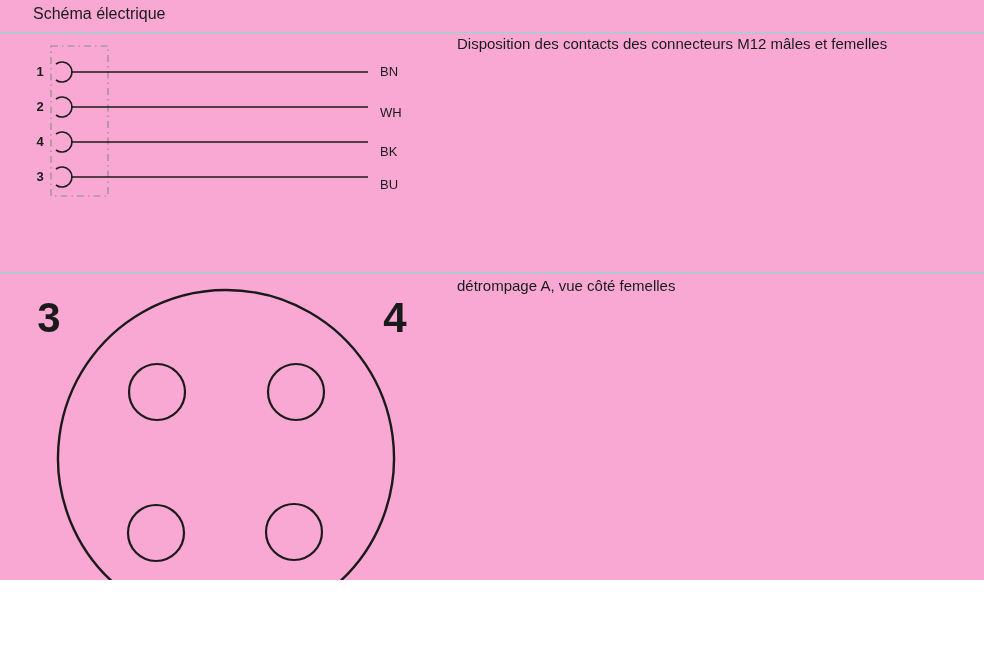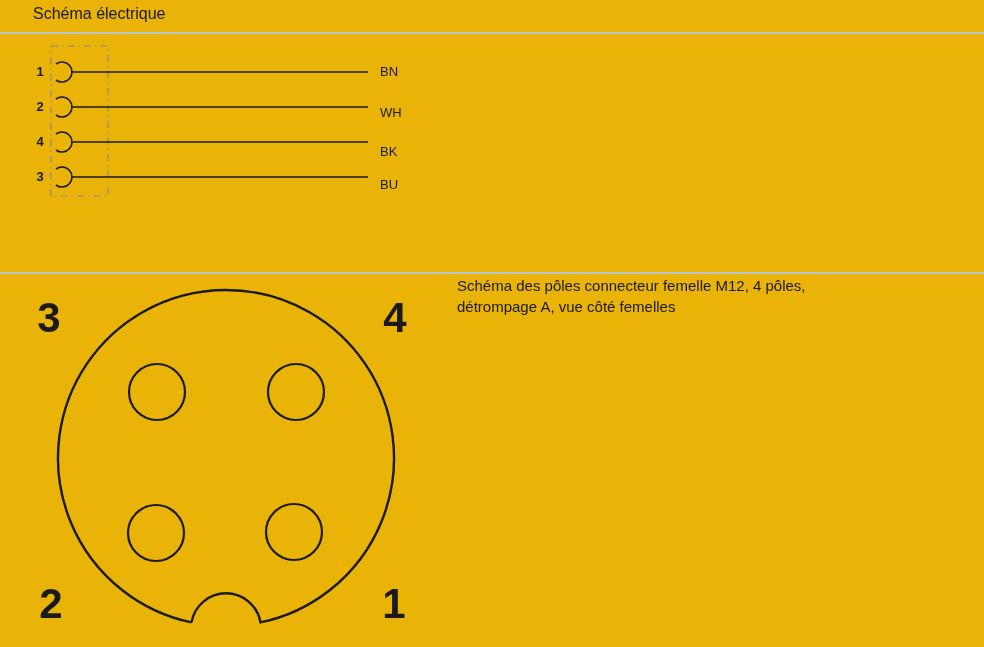--- a/index.html
+++ b/index.html
@@ -5,22 +5,22 @@
   html, body {
     margin: 0;
     padding: 0;
     background: #ffffff;
     font-family: "Liberation Sans", sans-serif;
     color: #1a1a1a;
   }
   #page {
     position: relative;
     width: 984px;
-    height: 647px;
-    background: #eab308;
+    height: 580px;
+    background: #f9a8d4;
     overflow: hidden;
   }
   .section-title {
     position: absolute;
     left: 33px;
     font-size: 16px;
     line-height: 22px;
     color: #1a1a1a;
     white-space: nowrap;
   }
@@ -92,37 +92,37 @@
   <span class="pin-num" style="top:63px">1</span>
   <span class="pin-num" style="top:98px">2</span>
   <span class="pin-num" style="top:133px">4</span>
   <span class="pin-num" style="top:168px">3</span>
 
   <span class="wire-label" style="top:63px">BN</span>
   <span class="wire-label" style="top:104px">WH</span>
   <span class="wire-label" style="top:143px">BK</span>
   <span class="wire-label" style="top:176px">BU</span>
 
+  <div class="caption" style="top:33px">Disposition des contacts des connecteurs M12 mâles et femelles</div>
 
 
   <div class="hrule" style="top:272px"></div>
 
   <svg width="440" height="367" style="left:0; top:280px" viewBox="0 0 440 367">
     <g fill="none" stroke="#1a1a1a">
       <path d="M 191.5 342.4 A 168 168 0 1 1 260.5 342.4 A 35 35 0 0 0 191.5 342.4" stroke-width="2.4"></path>
       <circle cx="157" cy="112" r="28" stroke-width="2.2"></circle>
       <circle cx="296" cy="112" r="28" stroke-width="2.2"></circle>
       <circle cx="156" cy="253" r="28" stroke-width="2.2"></circle>
       <circle cx="294" cy="252" r="28" stroke-width="2.2"></circle>
     </g>
   </svg>
 
   <span class="corner-num" style="left:36px;  top:297px">3</span>
   <span class="corner-num" style="left:382px; top:297px">4</span>
   <span class="corner-num" style="left:38px;  top:583px">2</span>
   <span class="corner-num" style="left:381px; top:583px">1</span>
 
   <div class="caption" style="top:275px">
-    <div>Schéma des pôles connecteur femelle M12, 4 pôles,</div>
     <div>détrompage A, vue côté femelles</div>
   </div>
 
 </div>
 
 </body></html>

